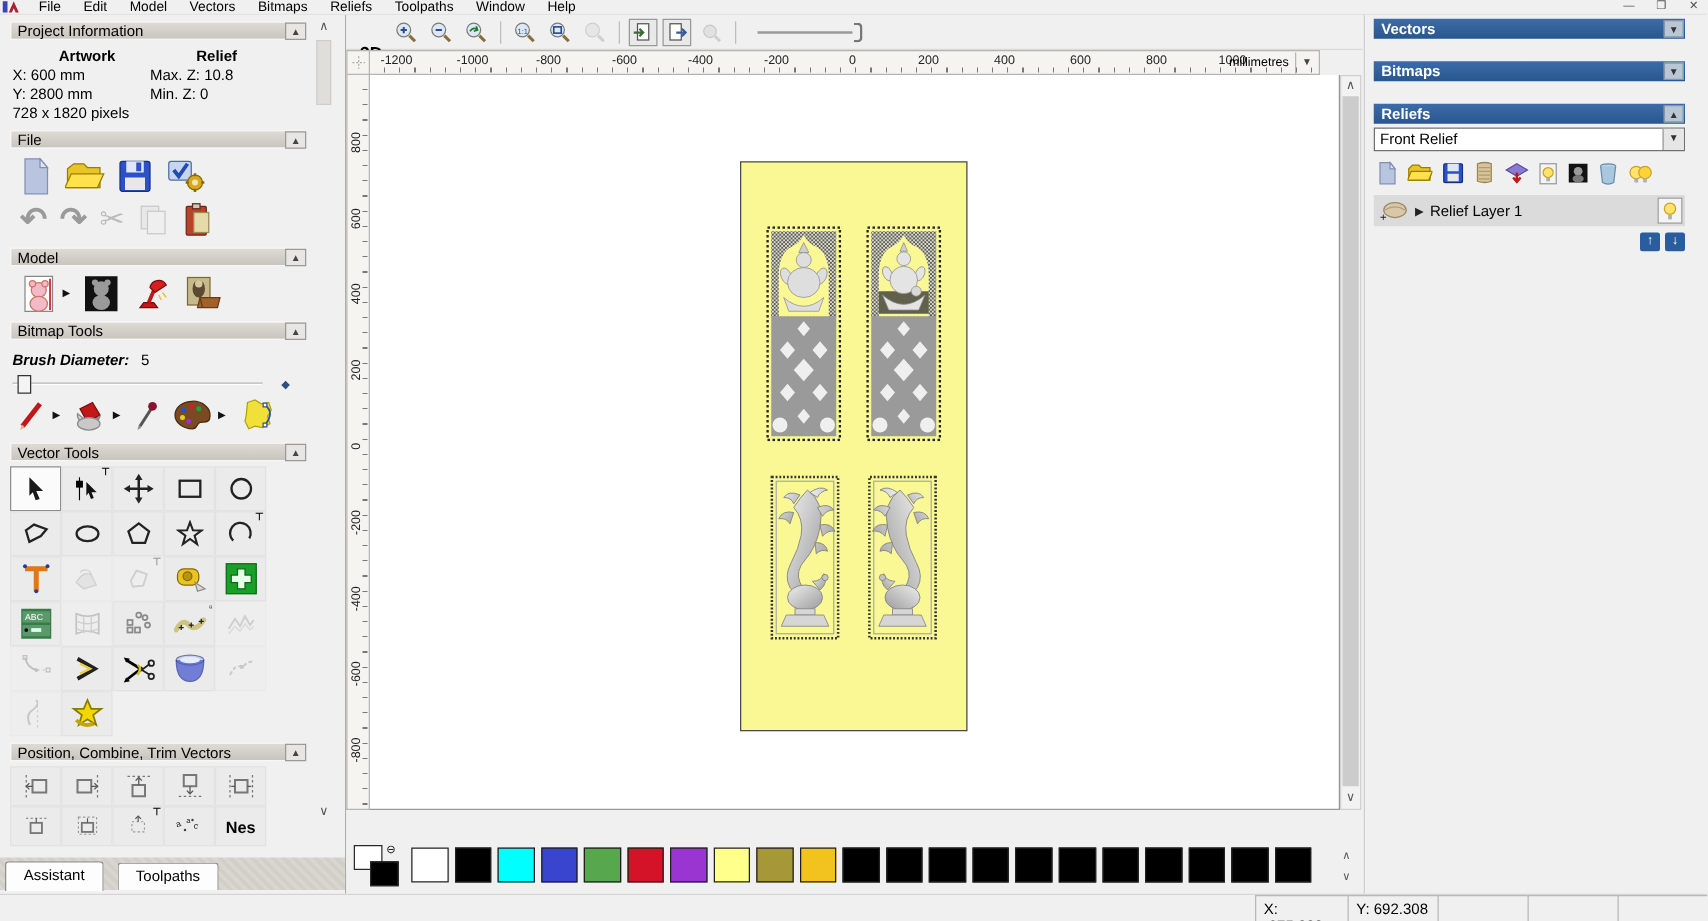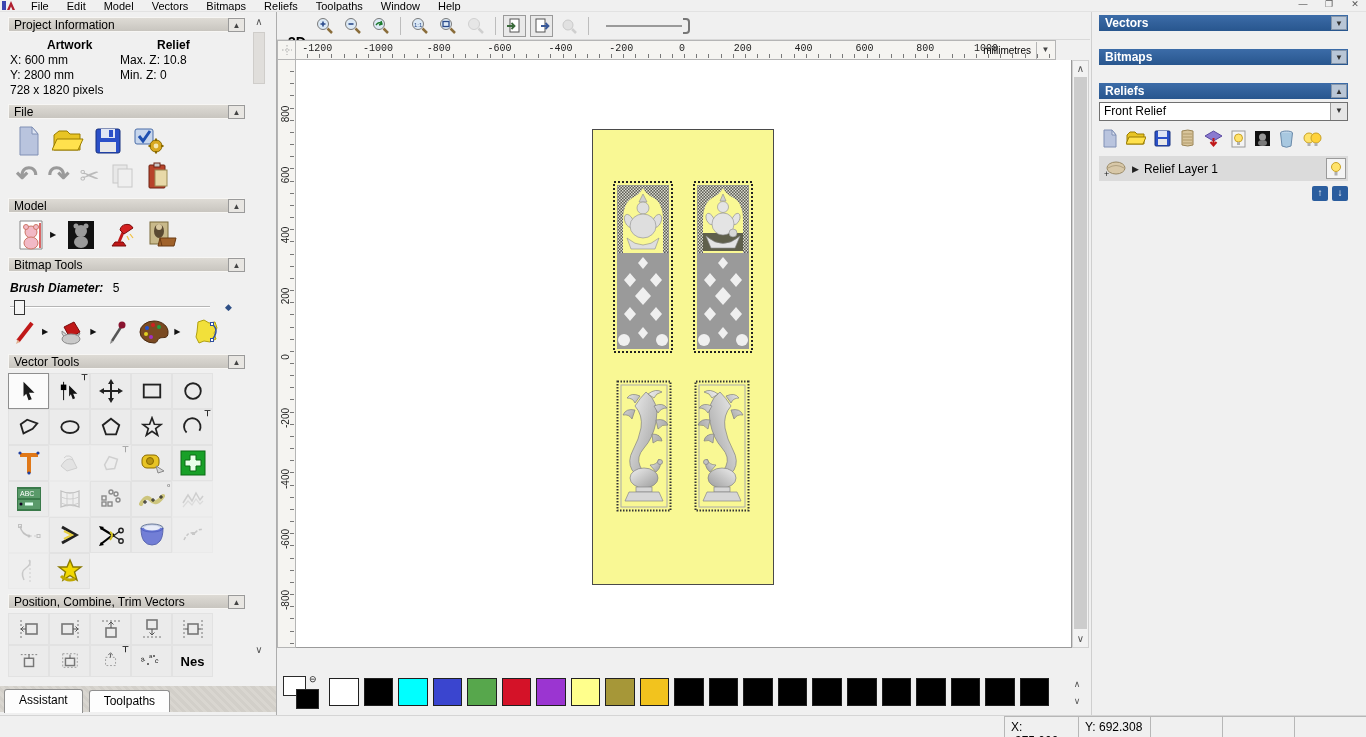--- a/index.html
+++ b/index.html
@@ -32,38 +32,38 @@
   .slider-line .handle { position:absolute; left:4px; top:-2px; width:11px; height:15px; background:#f4f4f4; border:1px solid #333; }
   .mini-diamond { position:absolute; right:-22px; top:0; color:#2e4f86; font-size:9px; }
   .vgrid { display:grid; grid-template-columns:repeat(5,41px); grid-auto-rows:36px; margin:2px 0 0 8px; }
   .vcell { background:#ebebeb; border:1px solid #e2e2e2; display:flex; align-items:center; justify-content:center; position:relative; }
   .vcell.sel { background:#fbfbfb; border:1px solid #8f8f8f; }
   .pin { position:absolute; right:1px; top:-1px; font-size:8px; font-weight:bold; color:#000; }
   .lp-scrollbar { position:absolute; left:250px; top:2px; width:18px; height:672px; }
   .sb-btn { position:absolute; left:0; width:18px; height:16px; color:#555; font-size:10px; text-align:center; line-height:15px; }
   .sb-thumb-v { position:absolute; left:3px; width:12px; background:#e0dedb; border:1px solid #cfcdca; }
   #lp-tabs { position:absolute; left:0; bottom:3px; width:276px; height:26px; background:repeating-linear-gradient(45deg,#d9d6d0 0 3px,#d2cfc9 3px 6px); display:flex; align-items:flex-end; padding-left:4px; }
-  .tab { background:#fdfdfd; border:1px solid #8f8f8f; border-bottom:none; border-radius:3px 3px 0 0; padding:3px 14px 4px; font-size:12px; margin-right:6px; }
+  .tab { background:#fdfdfd; border:1px solid #8f8f8f; border-bottom:none; border-radius:3px 3px 0 0; padding:3px 14px 4px; font-size:12px; margin-right:11px; }
   .tab.active { position:relative; top:1px; padding-bottom:6px; }
 
   
   #canvas-col { position:absolute; left:277px; top:12px; width:813px; height:703px; background:#f0f0f0; }
   #canvas-toolbar { position:absolute; left:0; top:0; width:813px; height:28px; display:flex; align-items:center; gap:4px; padding-left:8px; border-bottom:1px solid #d9d9d9; }
   .tb-3d { font-weight:bold; font-size:14px; padding:0 3px;margin-top:32px; }
   .tb-btn { width:24px; height:22px; display:flex; align-items:center; justify-content:center; }
   .tb-sep { width:1px; height:18px; background:#bdbdbd; margin:0 3px; }
   .tb-toggle { width:23px; height:22px; border:1px solid #9a9a9a; background:#e9e9e9; display:flex; align-items:center; justify-content:center; }
   .tb-slider { position:relative; width:84px; height:20px; margin-left:10px; }
   .tb-slider .ln { position:absolute; left:0; top:9px; width:76px; height:2px; background:#9a9a9a; }
   .tb-slider .hd { position:absolute; right:0; top:2px; width:7px; height:16px; border:2px solid #777; border-left:none; border-radius:0 4px 4px 0; }
   #ruler-row { position:absolute; left:0; top:28px; width:813px; height:20px; }
   #ruler-corner { position:absolute; left:0; top:0; width:19px; height:20px; background:#f5f4f1; border:1px solid #b5b5b5; display:flex; align-items:center; justify-content:center; }
   #h-ruler { position:absolute; left:19px; top:0; width:760px; height:20px; background:#f5f4f1; border:1px solid #b5b5b5; border-left:none; overflow:hidden; }
   #h-ruler::after { content:''; position:absolute; left:0; right:0; bottom:1px; height:4px; background:repeating-linear-gradient(90deg,transparent 0 11.16px,#777 11.16px 12.16px); }
-  .htick { position:absolute; top:2px; transform:translateX(-50%); font-size:10px; color:#222;font-family:Liberation Mono, monospace; }
+  .htick { position:absolute; top:2px; transform:translateX(-50%); font-size:10px; color:#222; }
   #unit-label { position:absolute; right:24px; top:4px; font-size:10px; }
   #unit-drop { position:absolute; right:1px; top:1px; width:18px; height:17px; border-left:1px solid #b5b5b5; font-size:8px; color:#444; text-align:center; line-height:16px; }
   #canvas-body { position:absolute; left:0; top:48px; width:813px; height:588px; }
   #v-ruler { position:absolute; left:0; top:0; width:19px; height:588px; background:#f5f4f1; border:1px solid #b5b5b5; border-top:none; overflow:hidden; }
   #v-ruler::after { content:''; position:absolute; top:0; bottom:0; right:1px; width:4px; background:repeating-linear-gradient(180deg,transparent 0 11.16px,#777 11.16px 12.16px); }
   .vtick { position:absolute; left:2px; transform:translateY(-50%) rotate(180deg); writing-mode:vertical-rl; font-size:10px; color:#222; }
   #drawing-canvas { position:absolute; left:19px; top:0; width:776px; height:588px; background:#ffffff; border:1px solid #9a9a9a; border-top:none; border-left:none; overflow:hidden; }
   #artwork { position:absolute; left:296px; top:69px; width:182px; height:456px; background:#f9f894; border:1px solid #4a4a4a; }
   .relief-img { position:absolute; }
   .mirror svg { transform:scaleX(-1); }

